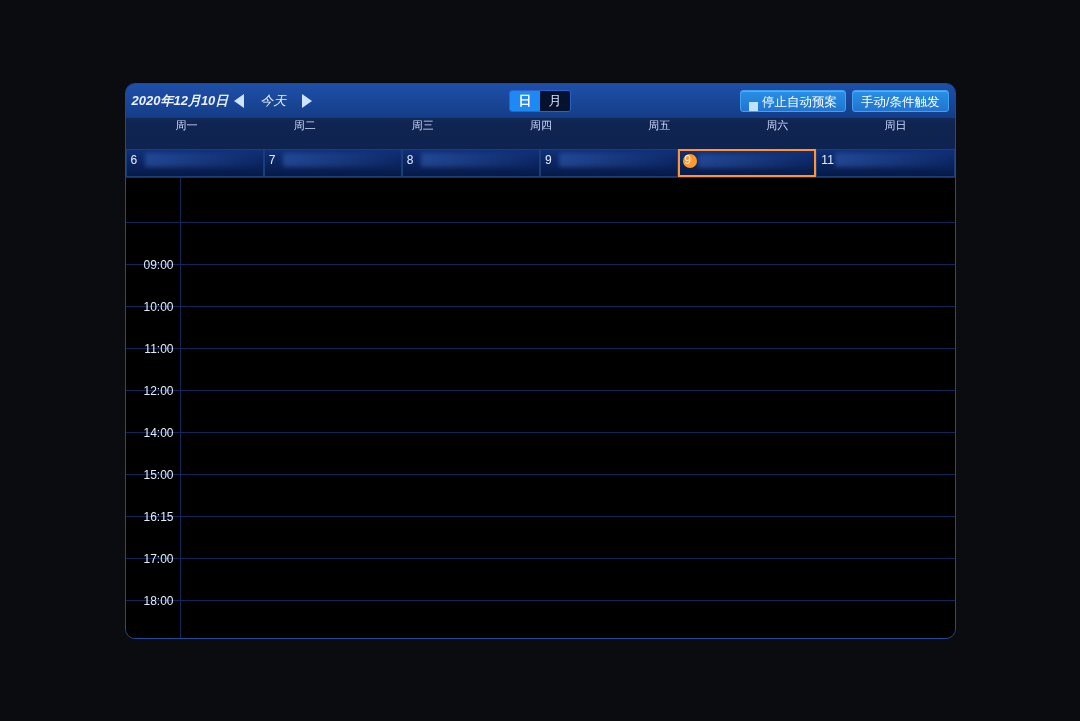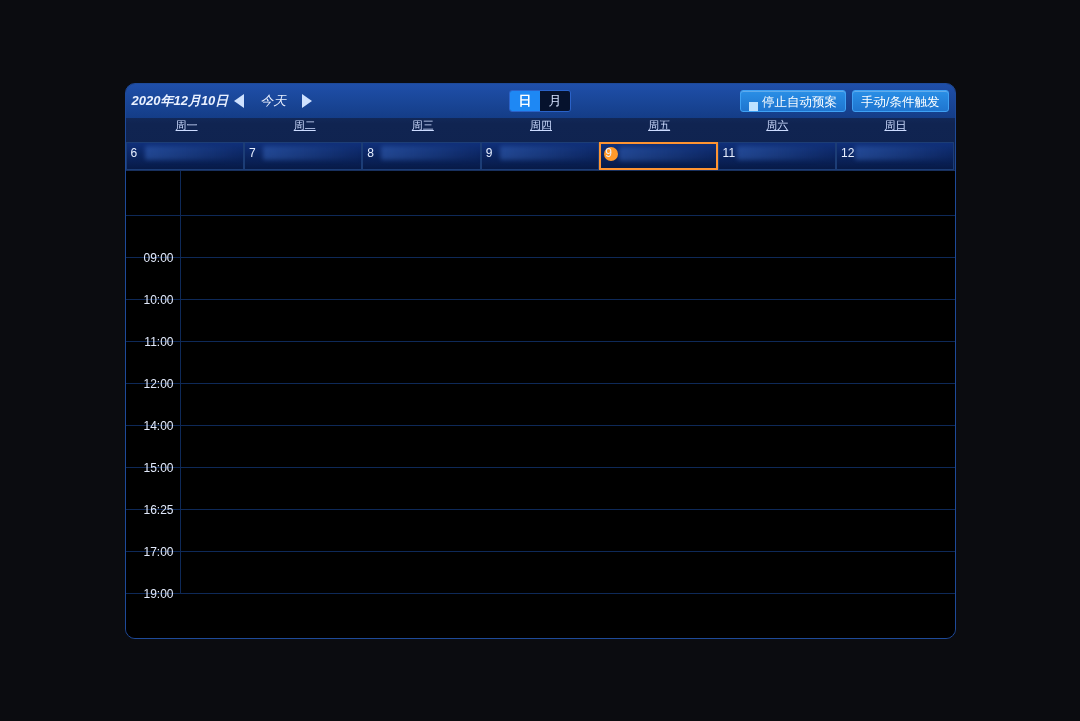--- a/index.html
+++ b/index.html
@@ -68,23 +68,23 @@
       display:inline-flex; align-items:flex-end; gap:4px;
       background:linear-gradient(180deg,#2a8fe6,#1f75cf);
       border:1px solid #3fa1f4;
       color:#fff; font-size:12.5px; cursor:pointer;
       box-shadow:inset 0 1px 0 rgba(255,255,255,.25);
     }
     .stop-sq {
       width:9px; height:9px; background:#bfe2ff;
     }
     .dow-row {
-      height:24px; display:flex;
+      height:31px; display:flex;
       padding-left:2px;
-      font-size:11px; color:#cddcff;text-decoration:underline;
+      font-size:11px; color:#cddcff;
     }
     .dow-row div { flex:1; text-align:center; line-height:14px; }
     .date-row {
       height:28px; display:flex;
     }
     .day-cell {
       flex:1; position:relative;
       border:1px solid #1c3d76;
       background:linear-gradient(180deg,#10307a 0%,#071a47 100%);
       color:#e7efff; font-size:12px;
@@ -167,21 +167,20 @@
       <div>周六</div>
       <div>周日</div>
     </div>
   <div class="date-row" id="date-row">
       <div class="day-cell"><span class="num">6</span><span class="blur-strip"></span></div>
       <div class="day-cell"><span class="num">7</span><span class="blur-strip"></span></div>
       <div class="day-cell"><span class="num">8</span><span class="blur-strip"></span></div>
       <div class="day-cell"><span class="num">9</span><span class="blur-strip"></span></div>
       <div class="day-cell selected"><span class="today-dot"></span><span class="num">9</span><span class="blur-strip"></span></div>
       <div class="day-cell"><span class="num">11</span><span class="blur-strip"></span></div>
-      <div class="day-cell"><span class="num">12</span><span class="blur-strip"></span></div>
     </div>
   <div class="grid" id="grid">
       <div class="hour-row">
         <div class="hour-label"></div>
         <div class="hour-body"></div>
       </div>
       <div class="hour-row">
         <div class="hour-label">09:00</div>
         <div class="hour-body"></div>
       </div>
@@ -199,25 +198,29 @@
       </div>
       <div class="hour-row">
         <div class="hour-label">14:00</div>
         <div class="hour-body"></div>
       </div>
       <div class="hour-row">
         <div class="hour-label">15:00</div>
         <div class="hour-body"></div>
       </div>
       <div class="hour-row">
-        <div class="hour-label">16:25</div>
+        <div class="hour-label">16:15</div>
         <div class="hour-body"></div>
       </div>
       <div class="hour-row">
         <div class="hour-label">17:00</div>
         <div class="hour-body"></div>
       </div>
       <div class="hour-row">
+        <div class="hour-label">18:00</div>
+        <div class="hour-body"></div>
+      </div>
+      <div class="hour-row">
         <div class="hour-label">19:00</div>
         <div class="hour-body"></div>
       </div>
     </div>
 </div>
 
 </body></html>

